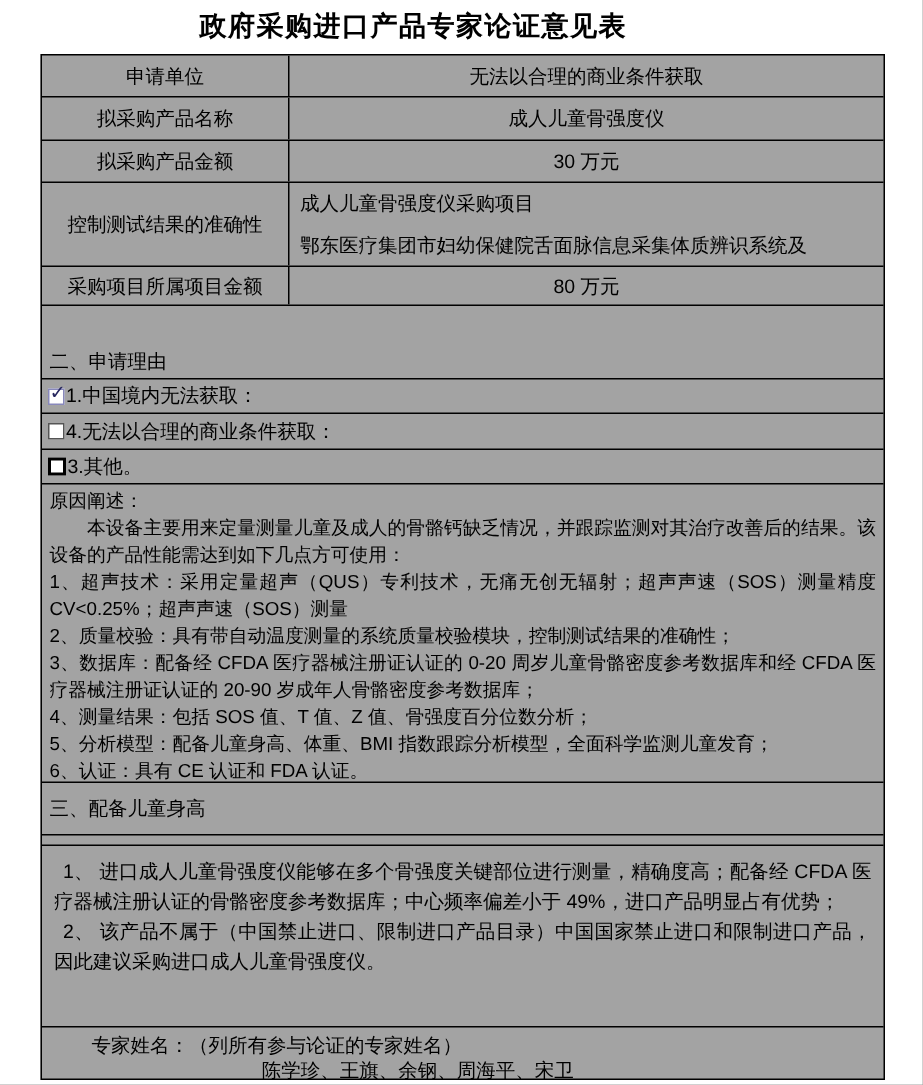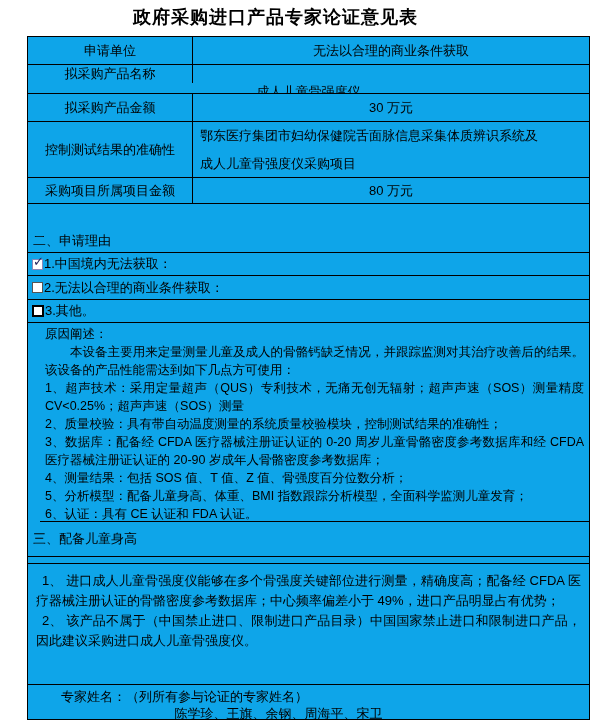--- a/index.html
+++ b/index.html
@@ -7,21 +7,21 @@
     width:615px;height:723px;background:#ffffff;color:#000;
     font-family:"Liberation Sans","DejaVu Sans",sans-serif;
     position:relative;font-size:13px;
   }
   .doc-title{
     position:absolute;top:5px;left:0;width:551px;text-align:center;
     font-size:18px;font-weight:bold;letter-spacing:1px;
   }
   .main-table{
     position:absolute;left:27px;top:36px;width:563px;height:684px;
-    border:1px solid #000;box-sizing:border-box;background:#0ea5e9;
+    border:1px solid #000;box-sizing:border-box;background:#a3a3a3;
   }
   .row{border-bottom:1px solid #000;box-sizing:border-box;overflow:hidden;}
   .row.last{border-bottom:none;}
   .info-row{display:flex;align-items:stretch;}
   .info-label{
     width:165px;border-right:1px solid #000;box-sizing:border-box;
     display:flex;align-items:center;justify-content:center;text-align:center;
   }
   .info-value{flex:1;display:flex;align-items:center;justify-content:center;text-align:center;}
   .info-value.left{justify-content:flex-start;text-align:left;padding:0 7px;display:block;}
@@ -42,24 +42,24 @@
   .reason-cell p{margin:0;text-align:justify;}
   .reason-cell p.first{text-indent:2em;}
   .opinion-cell{padding:7px 8px 0 8px;line-height:20px;}
   .opinion-cell p{margin:0;text-align:justify;text-indent:6px;}
   .spacer-row{height:7px;}
   .footer-cell{padding:3px 5px 0 5px;}
   .experts-label{line-height:17px;text-align:left;margin-left:28px;}
   .experts-names{line-height:18px;text-align:center;padding-right:60px;}
   .date-line{line-height:20px;text-align:right;padding-right:4px;margin-top:2px;}
   
-  .h-r1{height:28px;} .h-r2{height:29px;flex-direction:column;} .h-r3{height:28px;}
+  .h-r1{height:28px;} .h-r2{height:29px;} .h-r3{height:28px;}
   .h-r4{height:56px;} .h-r5{height:26px;}
   .h-r6{height:23px;margin-top:26px;} .h-r7{height:23px;} .h-r8{height:24px;} .h-r9{height:23px;}
-  .h-r10{height:199px;margin-left:12px;} .h-r11{height:35px;}
+  .h-r10{height:199px;} .h-r11{height:35px;}
   .h-r12{height:121px;} .h-r13{height:60px;}
 </style>
 </head>
 <body>
 
 <div class="doc-title">政府采购进口产品专家论证意见表</div>
 
 <div class="main-table">
 
   <div class="row info-row h-r1">
@@ -70,40 +70,40 @@
     <div class="info-label">拟采购产品名称</div>
     <div class="info-value">成人儿童骨强度仪</div>
   </div>
   <div class="row info-row h-r3">
     <div class="info-label">拟采购产品金额</div>
     <div class="info-value">30 万元</div>
   </div>
   <div class="row info-row h-r4">
     <div class="info-label">控制测试结果的准确性</div>
     <div class="info-value left">
+      <div class="vline">成人儿童骨强度仪采购项目</div>
       <div class="vline">鄂东医疗集团市妇幼保健院舌面脉信息采集体质辨识系统及</div>
-      <div class="vline">成人儿童骨强度仪采购项目</div>
     </div>
   </div>
   <div class="row info-row h-r5">
     <div class="info-label">采购项目所属项目金额</div>
     <div class="info-value">80 万元</div>
   </div>
 
   <div class="row sec-heading h-r6">二、申请理由</div>
 
   <div class="row opt-row h-r7">
     <span class="checkbox checked">
         <span class="mark">✓</span>
       </span>
     <span>1.中国境内无法获取：</span>
   </div>
   <div class="row opt-row h-r8">
     <span class="checkbox"></span>
-    <span>2.无法以合理的商业条件获取：</span>
+    <span>4.无法以合理的商业条件获取：</span>
   </div>
   <div class="row opt-row h-r9">
     <span class="checkbox bold"></span>
     <span>3.其他。</span>
   </div>
 
   <div class="row reason-cell h-r10">
     <div>原因阐述：</div>
     <p class="first">本设备主要用来定量测量儿童及成人的骨骼钙缺乏情况，并跟踪监测对其治疗改善后的结果。该设备的产品性能需达到如下几点方可使用：</p>
     <p>1、超声技术：采用定量超声（QUS）专利技术，无痛无创无辐射；超声声速（SOS）测量精度 CV&lt;0.25%；超声声速（SOS）测量</p>

